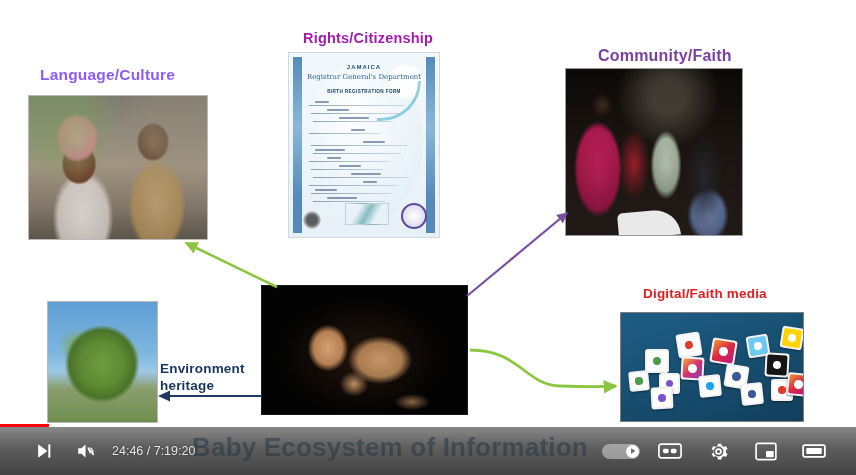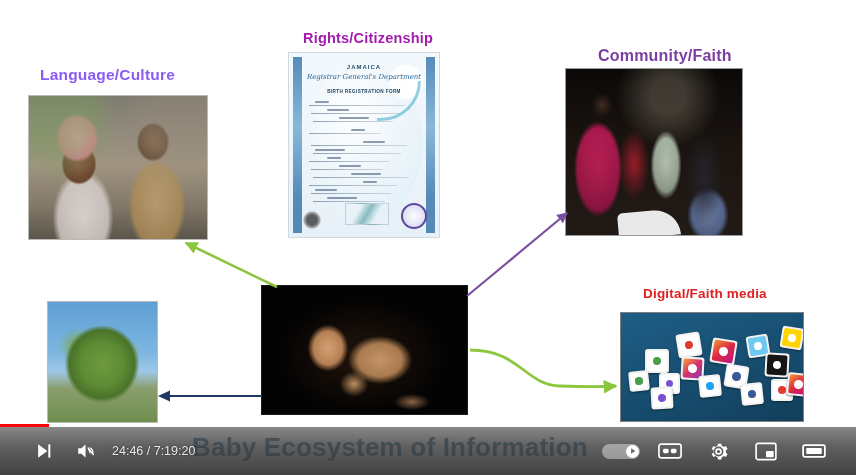--- a/index.html
+++ b/index.html
@@ -91,21 +91,21 @@
     background: radial-gradient(ellipse at 40% 30%, rgba(255,255,255,.85), rgba(210,232,244,.55));
   }
   #doc-country {
     position: absolute; left: 0; right: 0; top: 11px;
     text-align: center; font-size: 6px; font-weight: bold; color: #1b4f72;
     letter-spacing: 1px;
   }
   #doc-dept {
     position: absolute; left: 0; right: 0; top: 20px;
     text-align: center; font-size: 7px; color: #2a6496;
-    font-family: "DejaVu Serif", serif; font-style: italic;
+    font-family: "DejaVu Serif", serif; 
   }
   #doc-formtitle {
     position: absolute; left: 0; right: 0; top: 36px;
     text-align: center; font-size: 4.6px; font-weight: bold; color: #123c5c;
     letter-spacing: .4px;
   }
   .doc-line {
     position: absolute; height: 1px;
     background: linear-gradient(90deg, rgba(60,90,120,.55), rgba(60,90,120,.18));
   }
@@ -247,20 +247,21 @@
 <body>
 
 <div id="stage">
 
   <div id="slide">
 
     <div class="label" id="label-language" style="color: #8b5cf6;">Language/Culture</div>
     <div class="label" id="label-rights" style="color: #a21caf;">Rights/Citizenship</div>
     <div class="label" id="label-community" style="color: rgb(123, 63, 160);">Community/Faith</div>
     <div class="label" id="label-digital" style="color: rgb(224, 32, 32);">Digital/Faith media</div>
+    <div class="label" id="label-env" style="color: rgb(23, 54, 93);">Environment heritage</div>
 
     <div class="photo" id="photo-language">
       <div class="inner"></div>
       <div class="blur"></div>
     </div>
 
     <div class="photo" id="photo-rights">
       <div class="inner"></div>
       <div id="doc-oval"></div>
       <div id="doc-border-l"></div>

